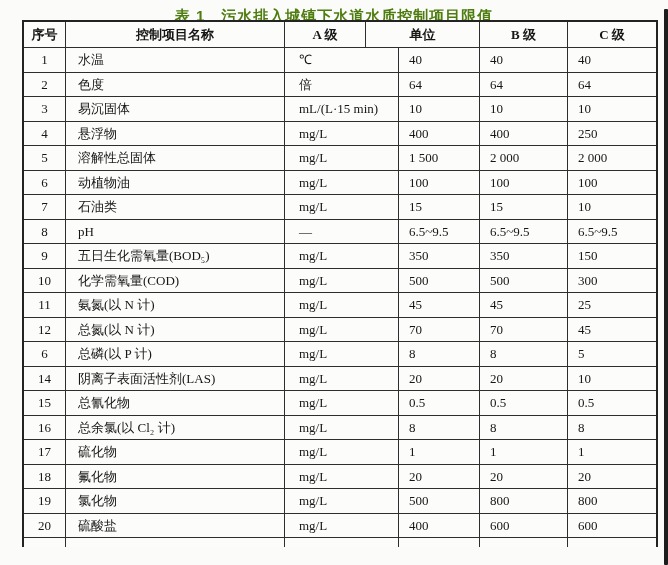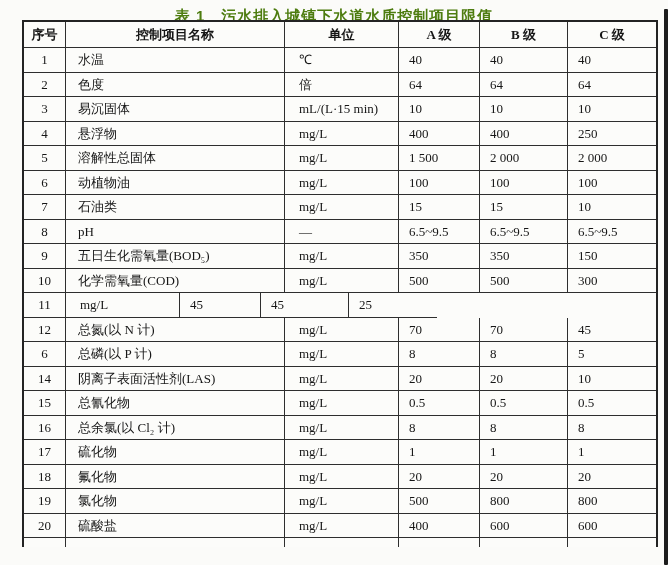--- a/index.html
+++ b/index.html
@@ -53,22 +53,22 @@
 </style>
 </head>
 <body>
 
 <div class="doc-title">表 1　污水排入城镇下水道水质控制项目限值</div>
 
 <div class="tbl">
   <div class="row header">
     <div class="cell c0">序号</div>
     <div class="cell c1">控制项目名称</div>
+    <div class="cell c3">A 级</div>
     <div class="cell c2">单位</div>
-    <div class="cell c3">A 级</div>
     <div class="cell c4">B 级</div>
     <div class="cell c5">C 级</div>
   </div>
 
   <div>
       <div class="row">
         <div class="cell c0">1</div>
         <div class="cell c1">水温</div>
         <div class="cell c2">℃</div>
         <div class="cell c3">40</div>
@@ -142,20 +142,21 @@
       <div class="row">
         <div class="cell c0">10</div>
         <div class="cell c1">化学需氧量(COD)</div>
         <div class="cell c2">mg/L</div>
         <div class="cell c3">500</div>
         <div class="cell c4">500</div>
         <div class="cell c5">300</div>
       </div>
       <div class="row">
         <div class="cell c0">11</div>
+        <div class="cell c1">氨氮(以 N 计)</div>
         <div class="cell c2">mg/L</div>
         <div class="cell c3">45</div>
         <div class="cell c4">45</div>
         <div class="cell c5">25</div>
       </div>
       <div class="row">
         <div class="cell c0">12</div>
         <div class="cell c1">总氮(以 N 计)</div>
         <div class="cell c2">mg/L</div>
         <div class="cell c3">70</div>

